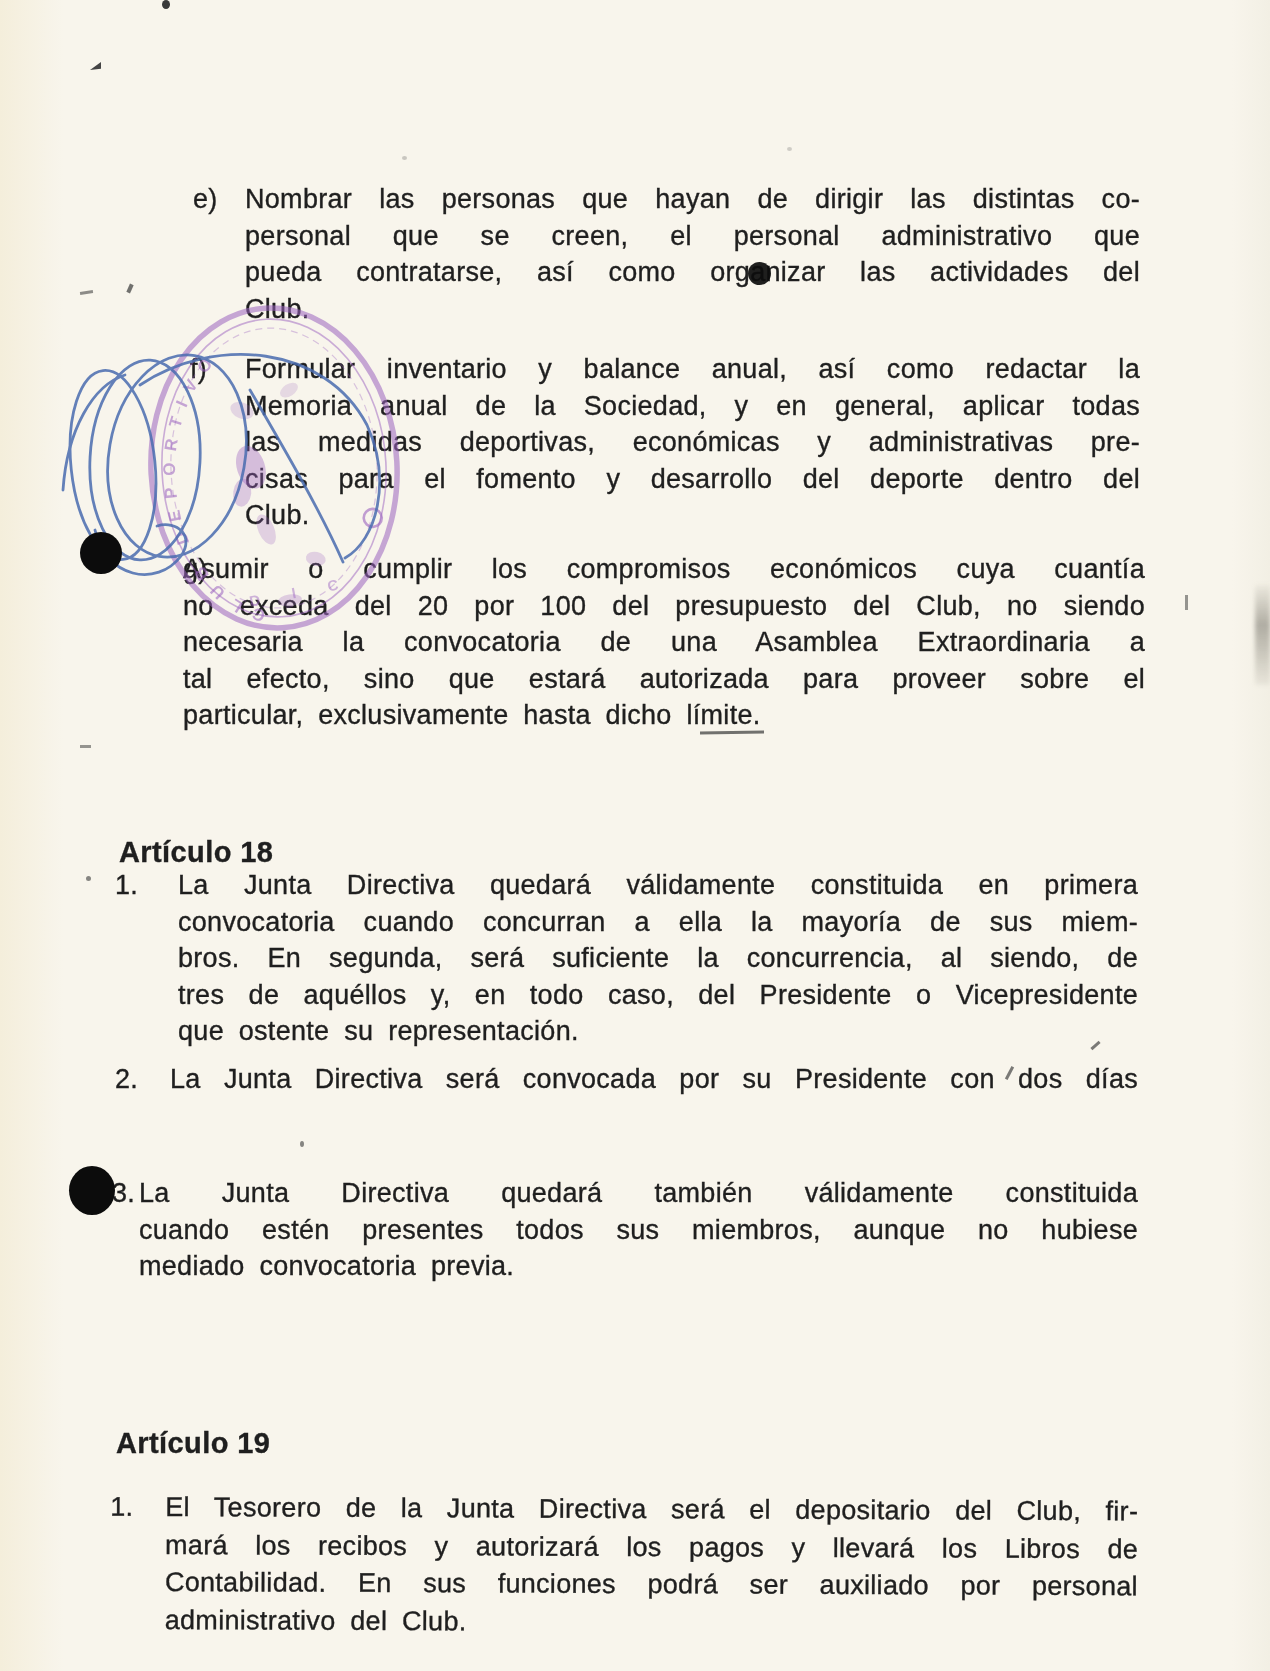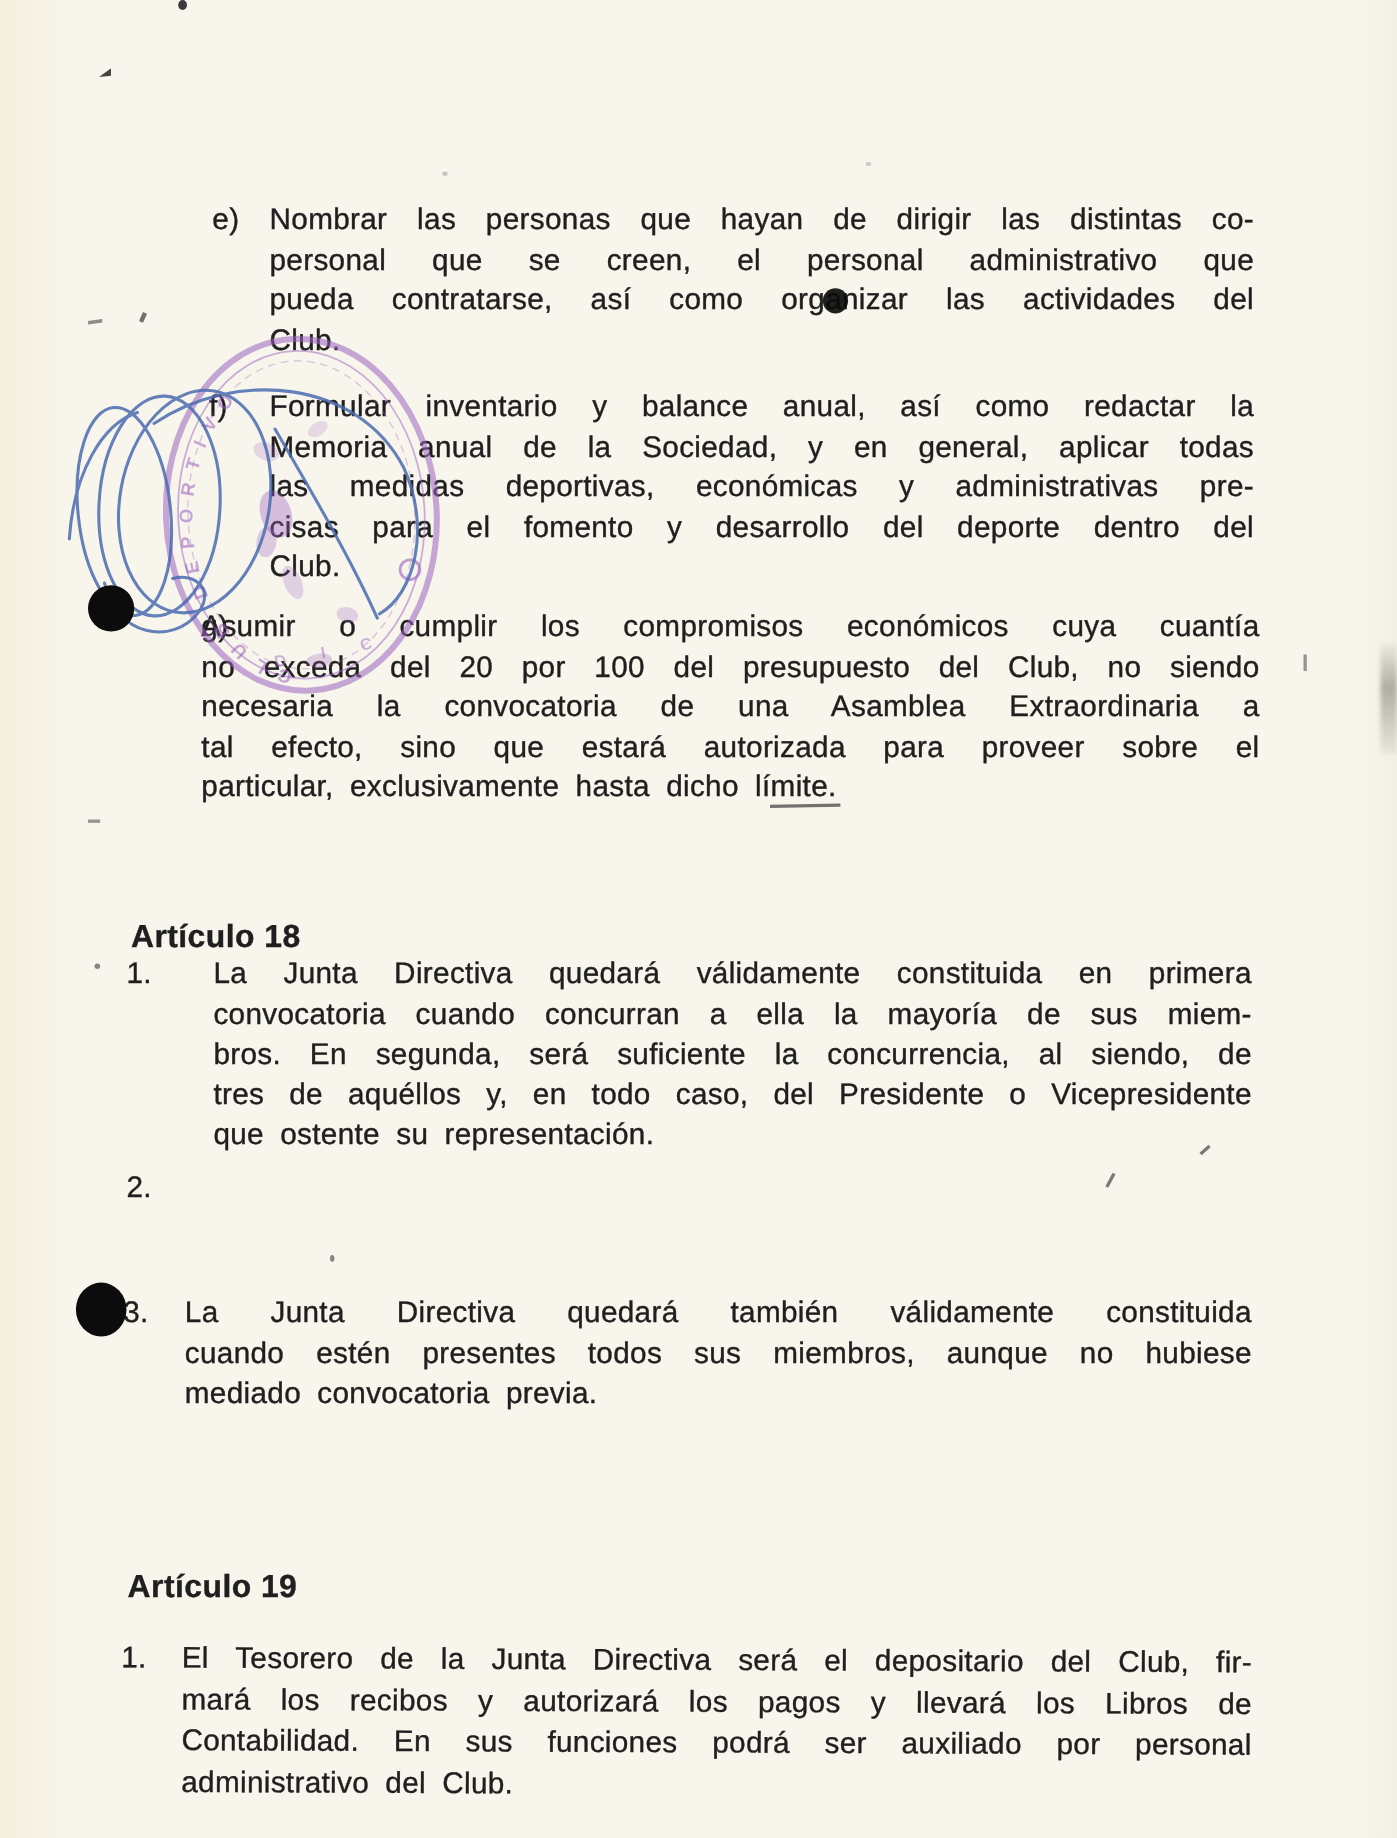--- a/index.html
+++ b/index.html
@@ -68,38 +68,39 @@
       <div class="line j">necesaria la convocatoria de una Asamblea Extraordinaria a</div>
       <div class="line j">tal efecto, sino que estará autorizada para proveer sobre el</div>
       <div class="line last">particular, exclusivamente hasta dicho límite.</div>
     </div>
   </div>
 
   <div class="heading thick" style="top:836px;left:75px">Artículo 18</div>
 
   <div class="para thick" style="top:867px;left:115px;width:1023px">
     <span class="plabel">1.</span>
-    <div style="margin-left:79px">
+    <div style="margin-left:63px">
       <div class="line j">La Junta Directiva quedará válidamente constituida en primera</div>
       <div class="line j">convocatoria cuando concurran a ella la mayoría de sus miem-</div>
       <div class="line j">bros. En segunda, será suficiente la concurrencia, al siendo, de</div>
       <div class="line j">tres de aquéllos y, en todo caso, del Presidente o Vicepresidente</div>
       <div class="line last">que ostente su representación.</div>
     </div>
   </div>
 
   <div class="para thick" style="top:1061px;left:115px;width:1023px">
     <span class="plabel">2.</span>
     <div style="margin-left:55px">
+      <div class="line j">La Junta Directiva será convocada por su Presidente con dos días</div>
     </div>
   </div>
 
   <div class="para thick" style="top:1175px;left:112px;width:1026px">
     <span class="plabel">3.</span>
-    <div style="margin-left:56px">
+    <div style="margin-left:27px">
       <div class="line j">La Junta Directiva quedará también válidamente constituida</div>
       <div class="line j">cuando estén presentes todos sus miembros, aunque no hubiese</div>
       <div class="line last">mediado convocatoria previa.</div>
     </div>
   </div>
 
   <div class="heading thick" style="top:1427px;left:72px">Artículo 19</div>
 
   <div class="para thick" style="top:1491px;left:110px;width:1028px;line-height:37.5px;transform:rotate(.25deg)">
     <span class="plabel">1.</span>

